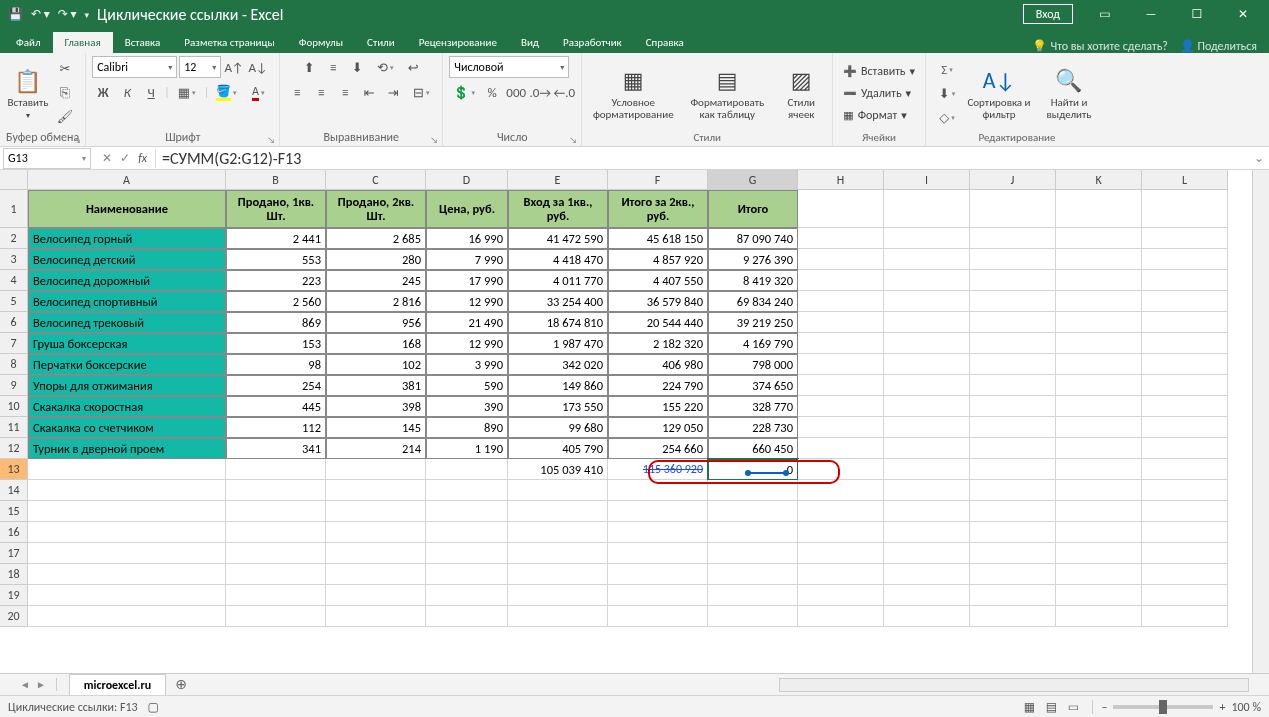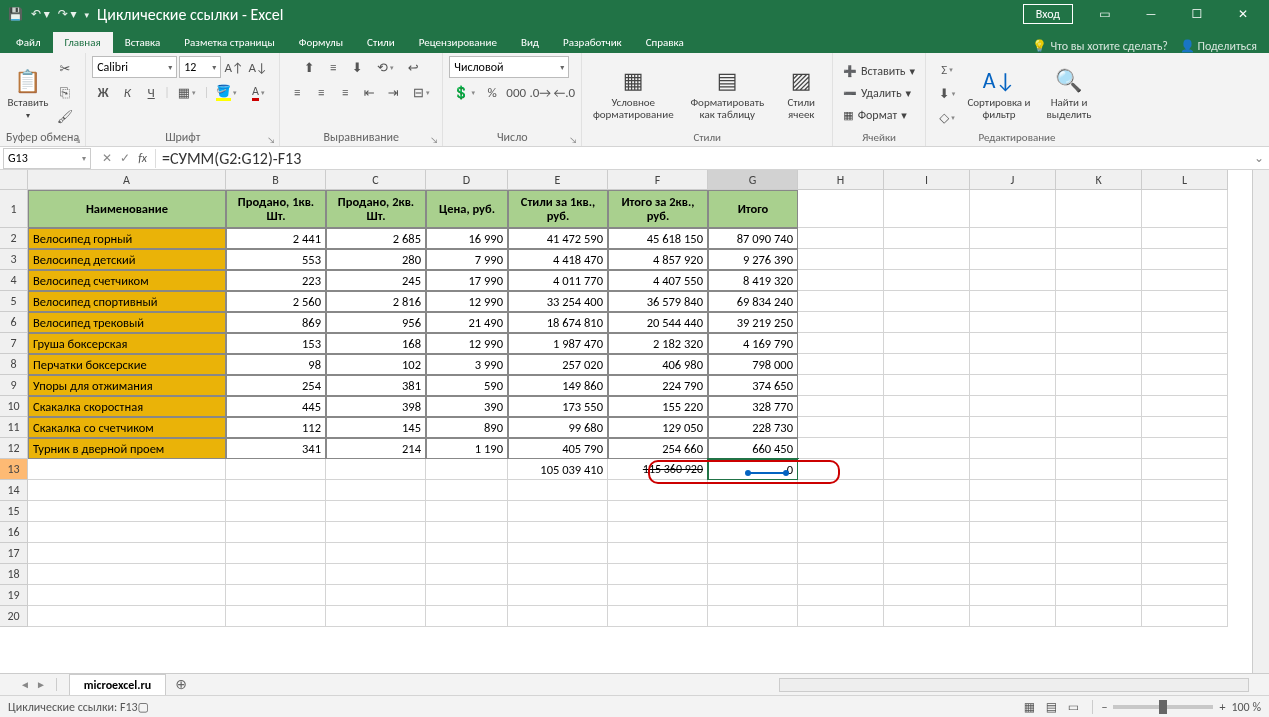--- a/index.html
+++ b/index.html
@@ -44,39 +44,39 @@
 .grid-area{flex:1;overflow:auto;position:relative}
 .col-headers{display:flex;position:sticky;top:0;z-index:2}
 .corner{width:28px;height:20px;background:#f0f0f0;border-right:1px solid #ccc;border-bottom:1px solid #ccc;position:sticky;left:0;z-index:3}
 .ch{height:20px;background:#f0f0f0;border-right:1px solid #ccc;border-bottom:1px solid #ccc;display:flex;align-items:center;justify-content:center;font-size:12px;color:#444;cursor:pointer}
 .ch.sel{background:#d2d2d2}
 .grid-row{display:flex}
 .rh{width:28px;background:#f0f0f0;border-right:1px solid #ccc;border-bottom:1px solid #ccc;display:flex;align-items:center;justify-content:center;font-size:12px;color:#444;position:sticky;left:0;z-index:1;cursor:pointer}
 .rh.sel{background:#fdba74}
 .cell{border-right:1px solid #d4d4d4;border-bottom:1px solid #d4d4d4;padding:0 4px;display:flex;align-items:center;font-size:12.5px;color:#000;background:#fff;height:21px;overflow:hidden;white-space:nowrap}
 .cell.hdr{background:#a9d08e;font-weight:bold;justify-content:center;text-align:center;border:1px solid #888;line-height:1.15;white-space:normal;height:38px}
-.cell.name{background:#eab308;border:1px solid #888}
+.cell.name{background:#14b8a6;border:1px solid #888}
 .cell.num{justify-content:flex-end;border:1px solid #888}
 .cell.totnum{justify-content:flex-end}
-.strike{color:#000000;text-decoration:line-through}
+.strike{color:#1d4ed8;text-decoration:line-through}
 .red-anno{position:absolute;border:2.5px solid #c00;border-radius:10px;pointer-events:none}
 .blue-arrow{position:absolute;height:2px;background:#0563c1;pointer-events:none}
 .blue-arrow::before,.blue-arrow::after{content:'';position:absolute;width:6px;height:6px;background:#0563c1;border-radius:50%;top:-2px}
 .blue-arrow::before{left:-3px}
 .blue-arrow::after{right:-3px}
 .selcell{outline:2px solid #217346;outline-offset:-1px}
 .sheet-tabs{height:22px;background:#f3f3f3;border-top:1px solid #ccc;display:flex;align-items:center;padding-left:20px;gap:4px}
 .nav-arrows{display:flex;gap:6px;color:#888;padding-right:10px;border-right:1px solid #ccc;margin-right:8px}
 .nav-arrows span{cursor:pointer;font-size:10px}
 .sheet-tab{padding:3px 14px;background:#fff;border:1px solid #ccc;border-bottom:none;font-size:12px;font-weight:bold;cursor:pointer}
 .add-sheet{width:22px;height:22px;display:flex;align-items:center;justify-content:center;color:#666;cursor:pointer;font-size:14px;border:1px solid transparent;border-radius:50%}
 .hscroll{flex:1;display:flex;align-items:center;padding:0 20px}
 .hscroll-track{flex:1;max-width:470px;margin-left:auto;height:14px;background:#eee;border:1px solid #ccc;position:relative}
 .statusbar{height:22px;background:#f3f3f3;border-top:1px solid #d4d4d4;display:flex;align-items:center;padding:0 8px;font-size:11px;color:#555}
-.statusbar .left{flex:1;display:flex;align-items:center}
+.statusbar .left{flex:1;display:flex;gap:10px;align-items:center}
 .statusbar .right{display:flex;align-items:center;gap:8px}
 .view-btns{display:flex;border-right:1px solid #ccc;padding-right:8px}
 .view-btns span{width:22px;text-align:center;cursor:pointer}
 .zoom{display:flex;align-items:center;gap:6px}
 .zoom-track{width:100px;height:4px;background:#c8c8c8;position:relative}
 .zoom-thumb{position:absolute;width:8px;height:14px;background:#666;top:-5px;left:46px}
 .vscroll{width:17px;background:#f0f0f0;border-left:1px solid #ccc}
 .wA{width:198px}.wB{width:100px}.wC{width:100px}.wD{width:82px}.wE{width:100px}.wF{width:100px}.wG{width:90px}.wN{width:86px}
 </style>
 </head>
@@ -276,21 +276,21 @@
         <div class="ch wN ">J</div>
         <div class="ch wN ">K</div>
         <div class="ch wN ">L</div>
       </div>
       <div class="grid-row">
         <div class="rh" style="height:38px">1</div>
         <div class="cell hdr wA">Наименование</div>
         <div class="cell hdr wB">Продано, 1кв. Шт.</div>
         <div class="cell hdr wC">Продано, 2кв. Шт.</div>
         <div class="cell hdr wD">Цена, руб.</div>
-        <div class="cell hdr wE">Стили за 1кв., руб.</div>
+        <div class="cell hdr wE">Вход за 1кв., руб.</div>
         <div class="cell hdr wF">Итого за 2кв., руб.</div>
         <div class="cell hdr wG">Итого</div>
         <div class="cell wN" style="height:38px"></div>
         <div class="cell wN" style="height:38px"></div>
         <div class="cell wN" style="height:38px"></div>
         <div class="cell wN" style="height:38px"></div>
         <div class="cell wN" style="height:38px"></div>
       </div>
       <div class="grid-row">
         <div class="rh">2</div>
@@ -317,21 +317,21 @@
         <div class="cell num wF">4 857 920</div>
         <div class="cell num wG">9 276 390</div>
         <div class="cell wN"></div>
         <div class="cell wN"></div>
         <div class="cell wN"></div>
         <div class="cell wN"></div>
         <div class="cell wN"></div>
       </div>
       <div class="grid-row">
         <div class="rh">4</div>
-        <div class="cell name wA">Велосипед счетчиком</div>
+        <div class="cell name wA">Велосипед дорожный</div>
         <div class="cell num wB">223</div>
         <div class="cell num wC">245</div>
         <div class="cell num wD">17 990</div>
         <div class="cell num wE">4 011 770</div>
         <div class="cell num wF">4 407 550</div>
         <div class="cell num wG">8 419 320</div>
         <div class="cell wN"></div>
         <div class="cell wN"></div>
         <div class="cell wN"></div>
         <div class="cell wN"></div>
@@ -381,21 +381,21 @@
         <div class="cell wN"></div>
         <div class="cell wN"></div>
         <div class="cell wN"></div>
       </div>
       <div class="grid-row">
         <div class="rh">8</div>
         <div class="cell name wA">Перчатки боксерские</div>
         <div class="cell num wB">98</div>
         <div class="cell num wC">102</div>
         <div class="cell num wD">3 990</div>
-        <div class="cell num wE">257 020</div>
+        <div class="cell num wE">342 020</div>
         <div class="cell num wF">406 980</div>
         <div class="cell num wG">798 000</div>
         <div class="cell wN"></div>
         <div class="cell wN"></div>
         <div class="cell wN"></div>
         <div class="cell wN"></div>
         <div class="cell wN"></div>
       </div>
       <div class="grid-row">
         <div class="rh">9</div>

